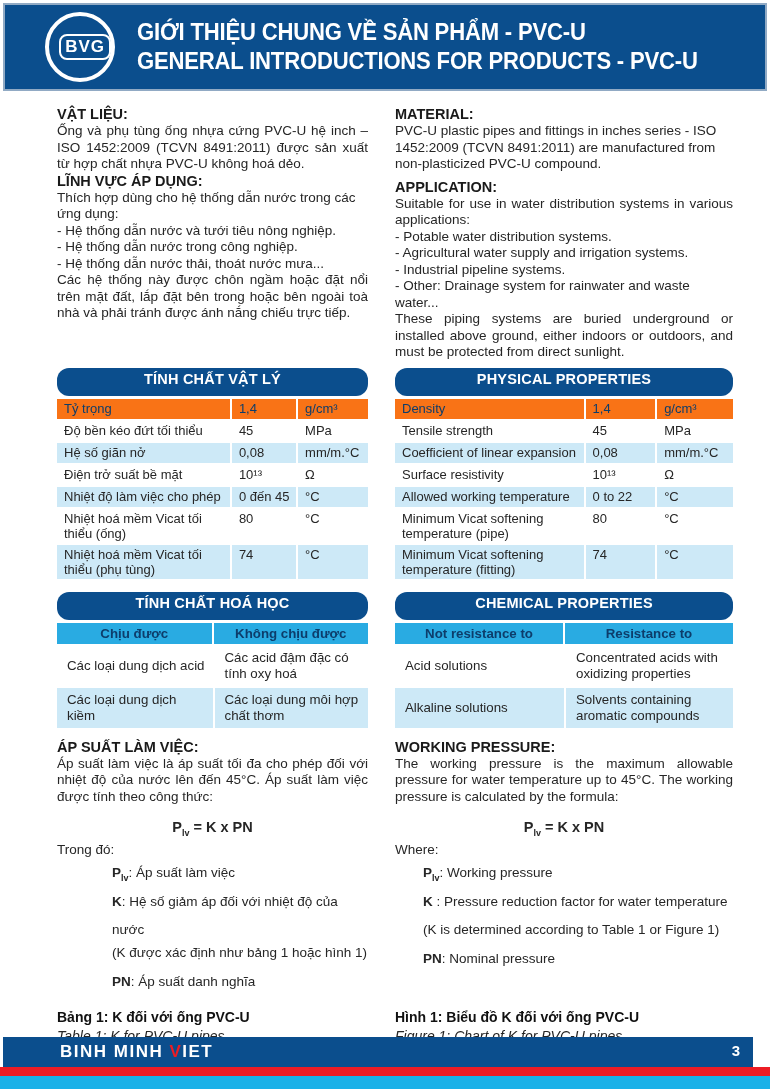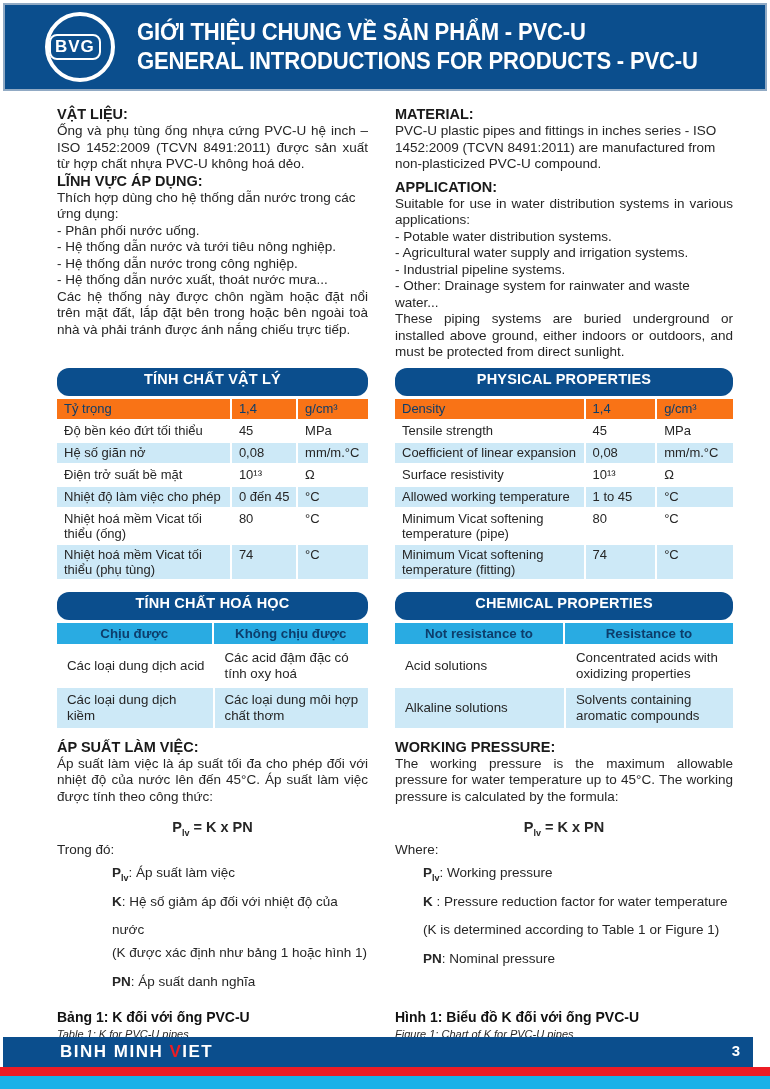--- a/index.html
+++ b/index.html
@@ -8,21 +8,21 @@
     font-family:"Liberation Sans","DejaVu Sans",sans-serif;color:#262626;
   }
   
   .band{
     position:absolute;top:3px;left:3px;right:3px;height:84px;
     background:#0b4e8d;border:2px solid #91aac4;
     display:flex;align-items:center;
   }
   .logo{
     width:62px;height:62px;border:4px solid #ffffff;border-radius:50%;
-    margin-left:40px;display:flex;align-items:center;justify-content:flex-start;flex:0 0 auto;
+    margin-left:40px;display:flex;align-items:center;justify-content:flex-end;flex:0 0 auto;
   }
   .logo span{
     color:#ffffff;font-weight:bold;font-size:17px;letter-spacing:1px;
     border:2px solid #fff;border-radius:8px;padding:1px 4px;
   }
   .titles{margin-left:22px;color:#ffffff;font-weight:bold;letter-spacing:-0.2px;}
   .titles .t1,.titles .t2{font-size:23px;line-height:29px;transform:scaleX(.96);transform-origin:left;white-space:nowrap;}
   
   .main{padding:106px 42px 0 57px;}
   .row2{display:grid;grid-template-columns:311px 338px;column-gap:22px;gap:27px;}
@@ -57,21 +57,21 @@
   .wp p.body{margin-bottom:14px;}
   .formula{font-size:14.5px;font-weight:bold;text-align:center;margin:8px 0 4px 0;}
   .where{font-size:13.5px;margin:2px 0 4px 0;}
   .def-line{font-size:13.5px;line-height:23px;}
   .ind-vn{padding-left:55px;}
   .ind-en{padding-left:28px;}
   sub{font-size:9px;}
   b.defb{font-weight:bold;}
   
   .cap-b{font-size:14px;font-weight:bold;color:#111;margin:0 0 3px 0;}
-  .cap-i{font-size:11px;font-style:italic;margin:0 0 8px 0;}
+  .cap-i{font-size:14px;font-style:italic;margin:0 0 8px 0;}
   .ktable{width:100%;font-size:13.5px;text-align:center;}
   .k-hrow{display:flex;background:#29abe2;color:#0d3d6b;border-bottom:2px solid #ffffff;}
   .k-hcell{width:50%;padding:3px 2px;border-left:2px solid #ffffff;}
   .k-hcell:first-child{border-left:none;}
   .k-hcell .l1{font-weight:bold;font-size:13.5px;}
   .k-hcell .l2{font-weight:bold;font-style:italic;font-size:13px;}
   .k-row{display:flex;border-bottom:2px solid #ffffff;}
   .k-cell{width:50%;padding:4px 2px;border-left:2px solid #ffffff;}
   .k-cell:first-child{border-left:none;}
   
@@ -101,24 +101,23 @@
 
 <div class="main">
 
   <div class="row2">
     <div>
       <div class="sec-h">VẬT LIỆU:</div>
       <p class="body">Ống và phụ tùng ống nhựa cứng PVC-U hệ inch – ISO 1452:2009 (TCVN 8491:2011) được sản xuất từ hợp chất nhựa PVC-U không hoá dẻo.</p>
       <div class="sec-h">LĨNH VỰC ÁP DỤNG:</div>
       <p class="body nj">Thích hợp dùng cho hệ thống dẫn nước trong các ứng dụng:</p>
       <div class="list">
-        <div>- Phân phối nước uống.</div>
         <div>- Hệ thống dẫn nước và tưới tiêu nông nghiệp.</div>
         <div>- Hệ thống dẫn nước trong công nghiệp.</div>
-        <div>- Hệ thống dẫn nước xuất, thoát nước mưa...</div>
+        <div>- Hệ thống dẫn nước thải, thoát nước mưa...</div>
       </div>
       <p class="body">Các hệ thống này được chôn ngầm hoặc đặt nổi trên mặt đất, lắp đặt bên trong hoặc bên ngoài toà nhà và phải tránh được ánh nắng chiếu trực tiếp.</p>
     </div>
     <div>
       <div class="sec-h">MATERIAL:</div>
       <p class="body nj">PVC-U plastic pipes and fittings in inches series - ISO 1452:2009 (TCVN 8491:2011) are manufactured from non-plasticized PVC-U compound.</p>
       <div class="sec-h" style="margin-top:6px;">APPLICATION:</div>
       <p class="body">Suitable for use in water distribution systems in various applications:</p>
       <div class="list">
         <div>- Potable water distribution systems.</div>
@@ -189,21 +188,21 @@
             <div class="c-val">0,08</div>
             <div class="c-unit">mm/m.°C</div>
           </div>
         <div class="p-row">
             <div class="c-name">Surface resistivity</div>
             <div class="c-val">10¹³</div>
             <div class="c-unit">Ω</div>
           </div>
         <div class="p-row r-lt">
             <div class="c-name">Allowed working temperature</div>
-            <div class="c-val">1 to 45</div>
+            <div class="c-val">0 to 22</div>
             <div class="c-unit">°C</div>
           </div>
         <div class="p-row">
             <div class="c-name">Minimum Vicat softening temperature (pipe)</div>
             <div class="c-val">80</div>
             <div class="c-unit">°C</div>
           </div>
         <div class="p-row r-lt">
             <div class="c-name">Minimum Vicat softening temperature (fitting)</div>
             <div class="c-val">74</div>

